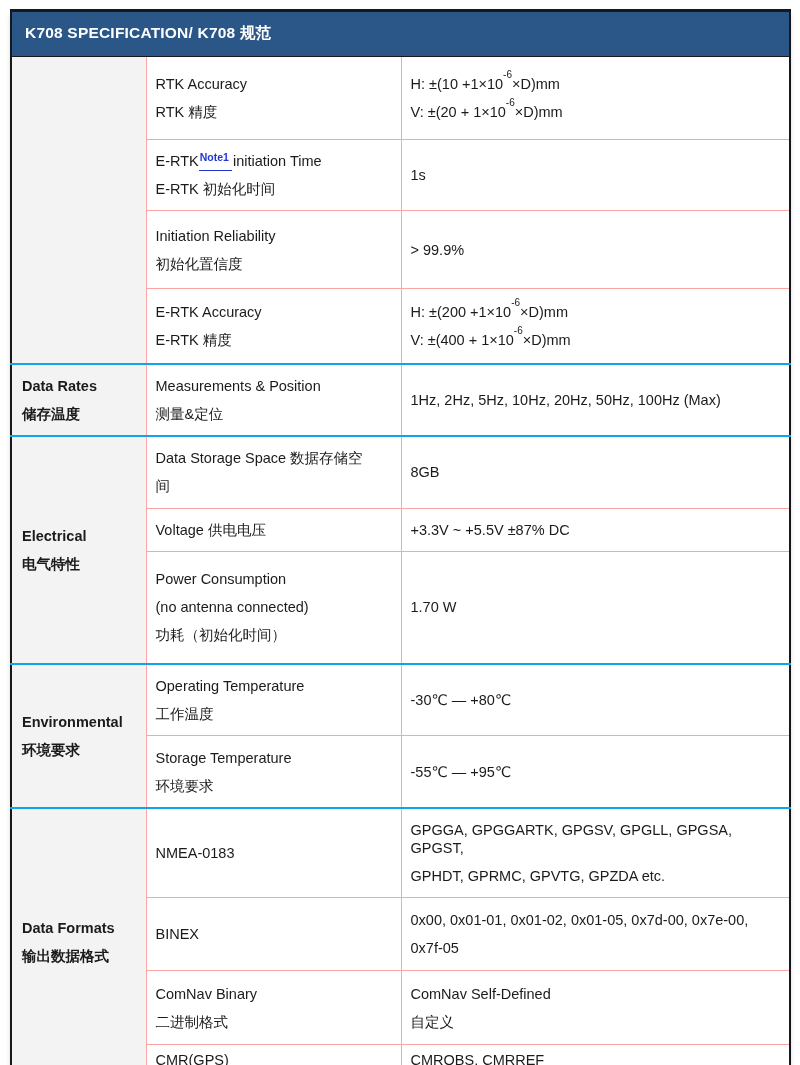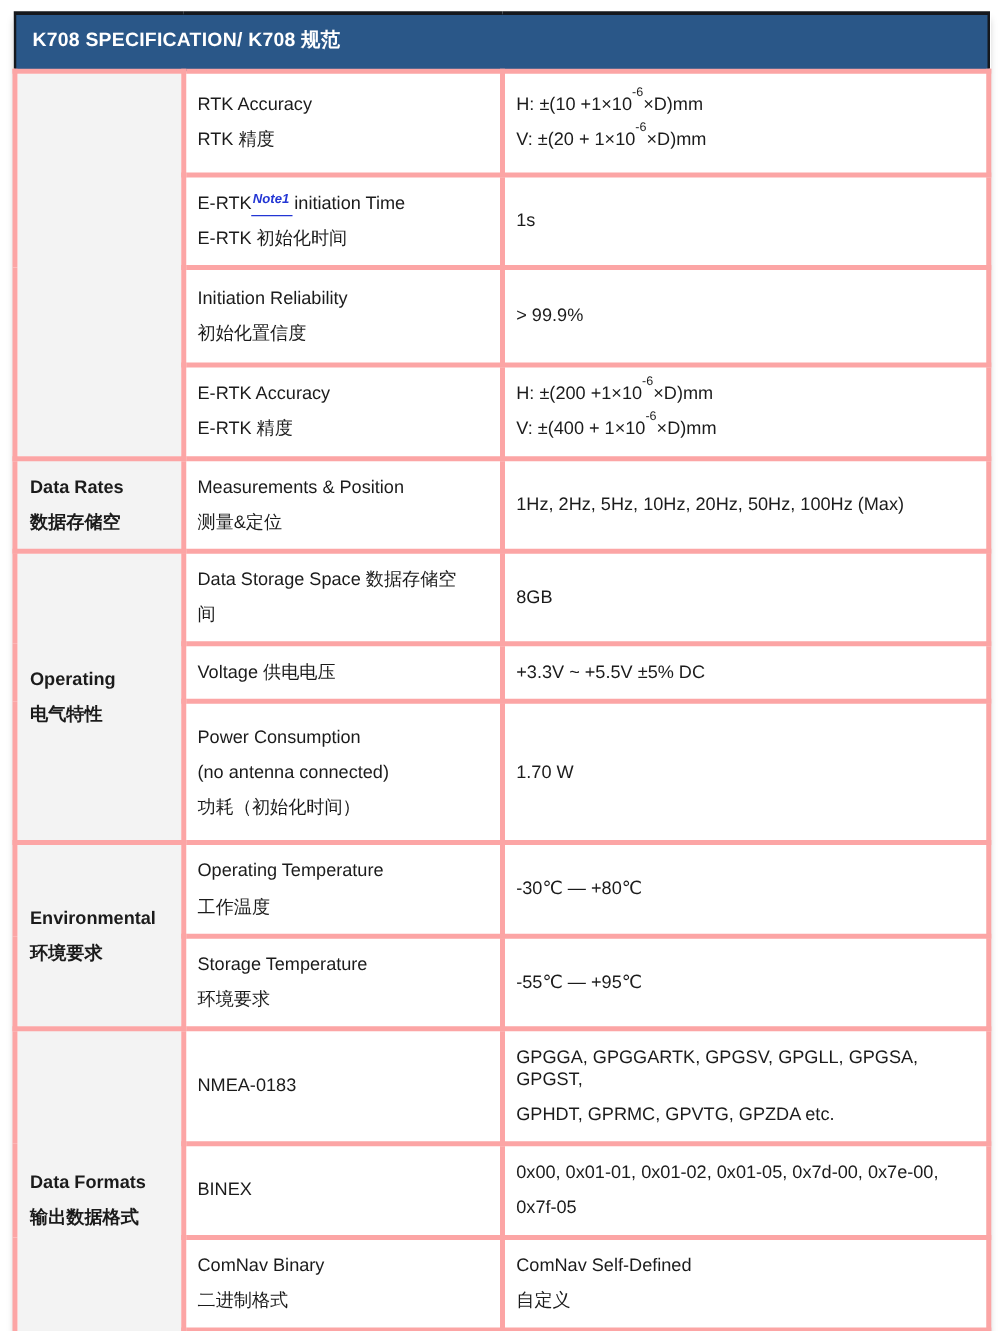--- a/index.html
+++ b/index.html
@@ -18,32 +18,32 @@
     box-shadow:0 4px 6px -2px rgba(0,0,0,.28);
   }
   col.c1 { width:135px; } col.c2 { width:255px; } col.c3 { width:389px; }
   tr.hdr th {
     background:var(--header-bg,#2a5788); color:var(--header-fg,#ffffff);
     text-align:left; vertical-align:middle;
     padding:0 0 2px 13px; font-size:15.5px; font-weight:bold;
     letter-spacing:.2px; border:1px solid #15181d;
   }
   td {
-    border:4px solid #fca5a5; vertical-align:middle;
+    border:1px solid #fca5a5; vertical-align:middle;
     font-size:14.5px; padding:2px 4px 2px 9px; background:#ffffff;
     overflow:hidden;
   }
   td.cat {
     background:var(--cat-bg,#f3f3f3); font-weight:bold; padding-left:10px;
   }
-  tr.sect td { border-top:2px solid #0f172a; }
+  tr.sect td { border-top:2px solid #0ea5e9; }
   .line { margin:10px 0; line-height:1.25; }
   sup.e { font-size:10px; position:relative; top:-5px; line-height:0; }
   .note {
-    color:var(--note-color,#2336d4); font-style:italic; font-weight:bold;
+    color:var(--note-color,#2336d4); font-weight:bold;
     font-size:10.5px; position:relative; top:-5px; margin:0 4px 0 1px;
     display:inline-block;
   }
   .note::after {
     content:""; position:absolute; left:-1px; right:-3px; bottom:-7px;
     border-bottom:1.5px solid var(--note-color,#2336d4);
   }
 </style>
 </head>
 <body>
@@ -98,50 +98,50 @@
         </td>
         <td>
           <div class="line">H: ±(200 +1×10<sup class="e">-6</sup>×D)mm</div>
           <div class="line">V: ±(400 + 1×10<sup class="e">-6</sup>×D)mm</div>
         </td>
       </tr>
 
       <tr class="sect" style="height:69px">
         <td class="cat">
           <div class="line">Data Rates</div>
-          <div class="line">数据存储空</div>
+          <div class="line">储存温度</div>
         </td>
         <td>
           <div class="line">Measurements &amp; Position</div>
           <div class="line">测量&amp;定位</div>
         </td>
         <td>
           <div class="line">1Hz, 2Hz, 5Hz, 10Hz, 20Hz, 50Hz, 100Hz (Max)</div>
         </td>
       </tr>
 
       <tr class="sect" style="height:72px">
         <td class="cat" rowspan="3">
-          <div class="line">Operating</div>
+          <div class="line">Electrical</div>
           <div class="line">电气特性</div>
         </td>
         <td>
           <div class="line">Data Storage Space 数据存储空</div>
           <div class="line">间</div>
         </td>
         <td>
           <div class="line">8GB</div>
         </td>
       </tr>
       <tr style="height:41px">
         <td>
           <div class="line">Voltage 供电电压</div>
         </td>
         <td>
-          <div class="line">+3.3V ~ +5.5V ±5% DC</div>
+          <div class="line">+3.3V ~ +5.5V ±87% DC</div>
         </td>
       </tr>
       <tr style="height:113px">
         <td>
           <div class="line">Power Consumption</div>
           <div class="line">(no antenna connected)</div>
           <div class="line">功耗（初始化时间）</div>
         </td>
         <td>
           <div class="line">1.70 W</div>

